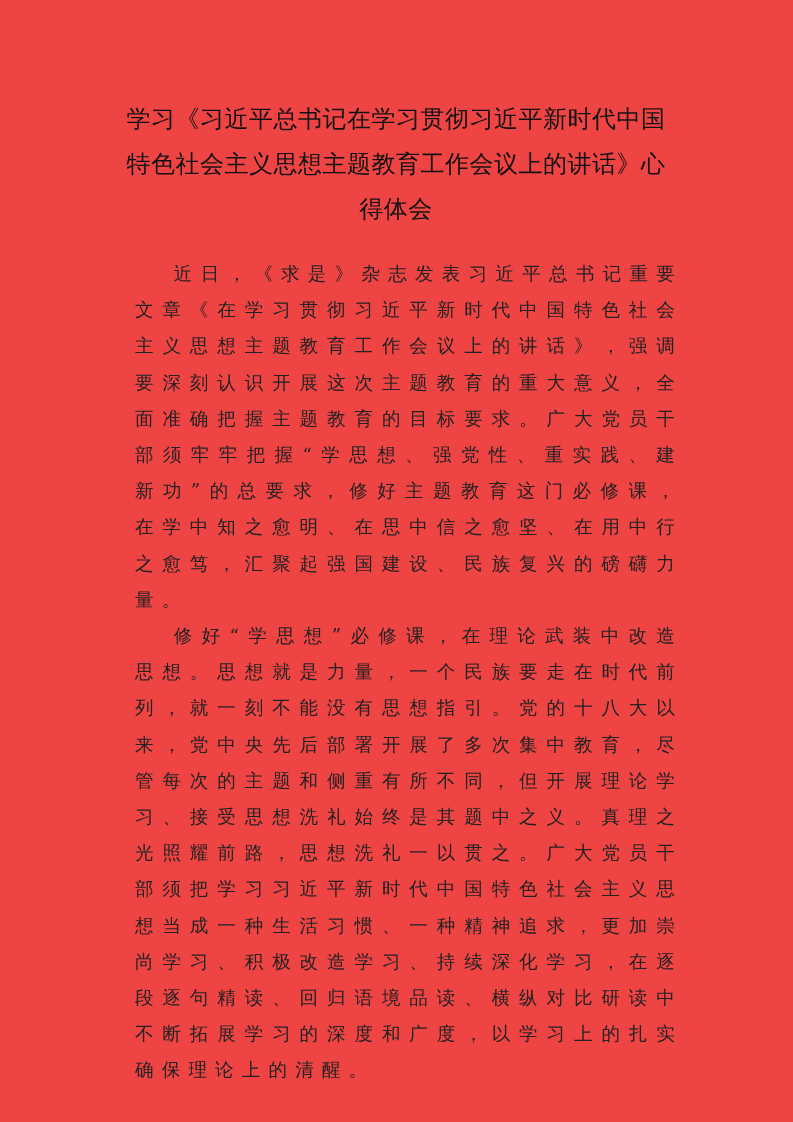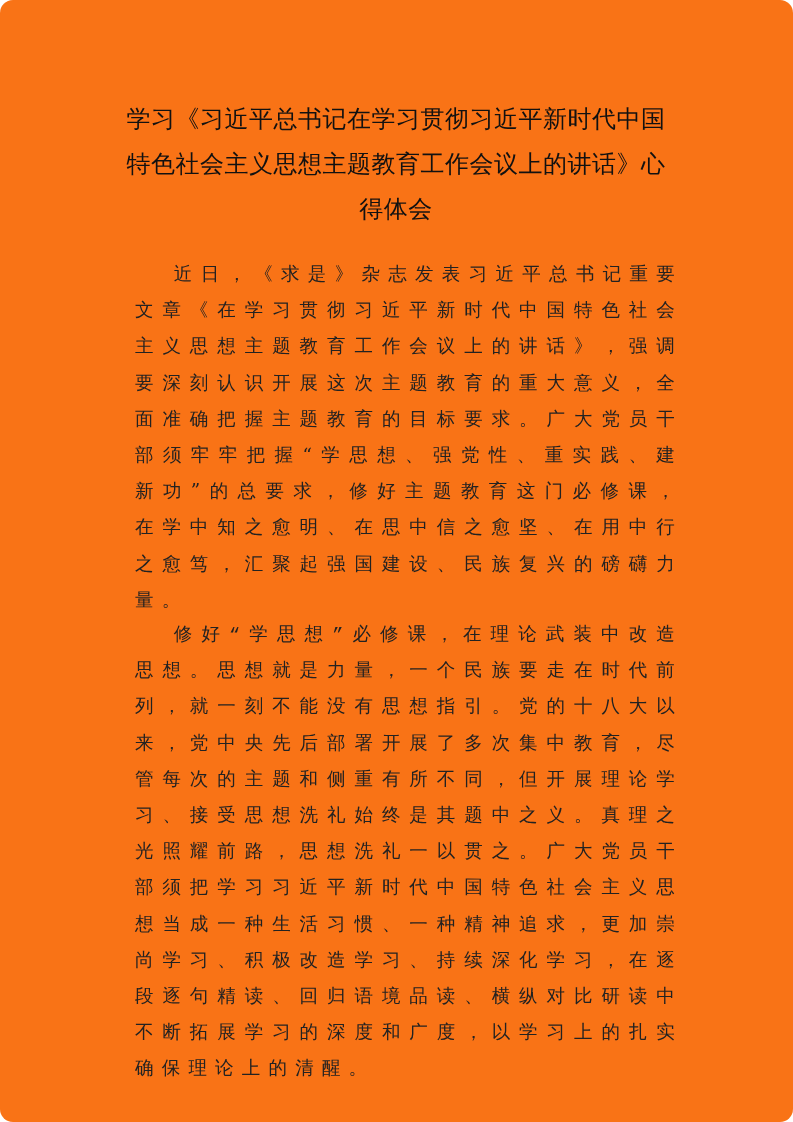--- a/index.html
+++ b/index.html
@@ -14,22 +14,21 @@
     overflow: hidden;
     font-family: "DejaVu Serif", "Liberation Serif", serif;
     color: #1a1a1a;
   }
   .page {
     position: absolute;
     left: 0;
     top: 0;
     width: 793px;
     height: 1122px;
-    background: #f97316;
-    border-radius: 13px;
+    background: #ef4444;
   }
   .title {
     position: absolute;
     left: 118px;
     top: 97px;
     width: 556px;
     margin: 0;
     text-align: center;
     font-size: 24px;
     font-weight: normal;
@@ -43,21 +42,21 @@
     width: 548px;
     margin: 12px;
     font-size: 18.5px;
     line-height: 36.2px;
     letter-spacing: 8.2px;
     text-indent: 2.1em;
     text-align: justify;
     color: #222;
   }
   .p1 { top: 244px; }
-  .p2 { top: 606px; font-family: Liberation Mono, monospace; }
+  .p2 { top: 606px; }
 </style>
 </head>
 <body>
 
 <div class="page">
   <h1 class="title">学习《习近平总书记在学习贯彻习近平新时代中国特色社会主义思想主题教育工作会议上的讲话》心得体会</h1>
   <p class="body p1">近日，《求是》杂志发表习近平总书记重要文章《在学习贯彻习近平新时代中国特色社会主义思想主题教育工作会议上的讲话》，强调要深刻认识开展这次主题教育的重大意义，全面准确把握主题教育的目标要求。广大党员干部须牢牢把握“学思想、强党性、重实践、建新功”的总要求，修好主题教育这门必修课，在学中知之愈明、在思中信之愈坚、在用中行之愈笃，汇聚起强国建设、民族复兴的磅礴力量。</p>
   <p class="body p2">修好“学思想”必修课，在理论武装中改造思想。思想就是力量，一个民族要走在时代前列，就一刻不能没有思想指引。党的十八大以来，党中央先后部署开展了多次集中教育，尽管每次的主题和侧重有所不同，但开展理论学习、接受思想洗礼始终是其题中之义。真理之光照耀前路，思想洗礼一以贯之。广大党员干部须把学习习近平新时代中国特色社会主义思想当成一种生活习惯、一种精神追求，更加崇尚学习、积极改造学习、持续深化学习，在逐段逐句精读、回归语境品读、横纵对比研读中不断拓展学习的深度和广度，以学习上的扎实确保理论上的清醒。</p>
 </div>
 

